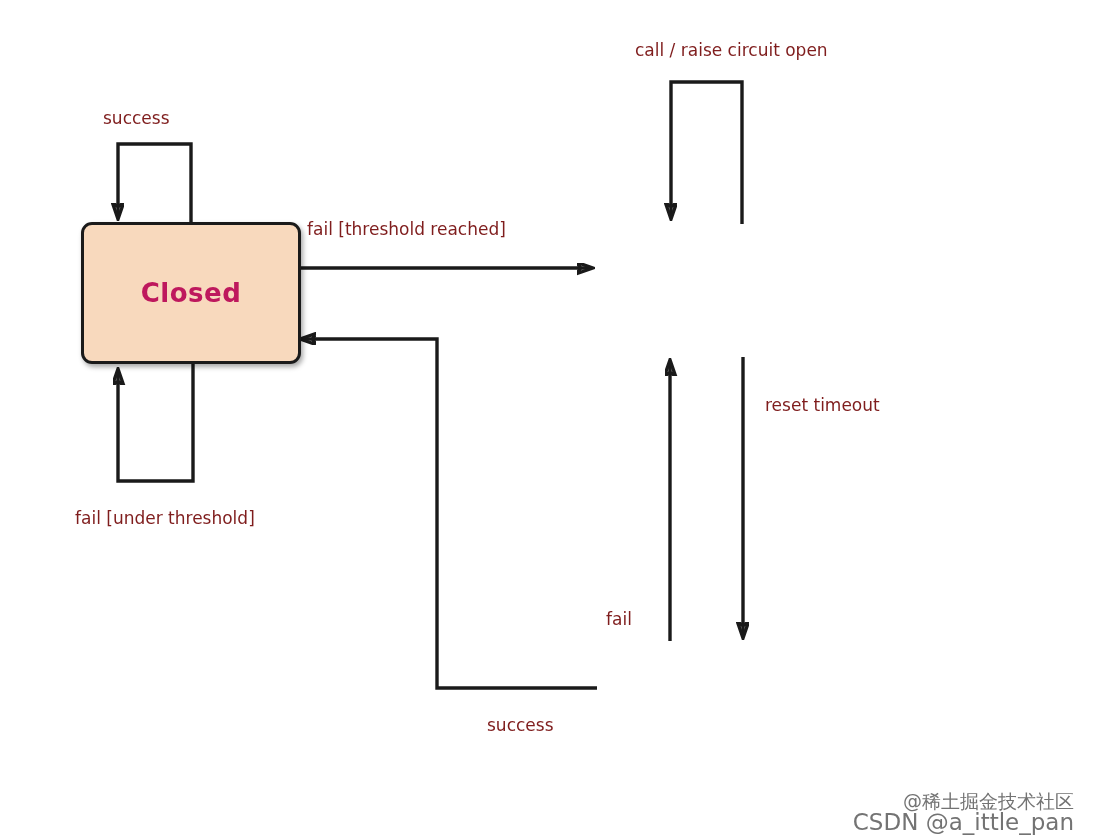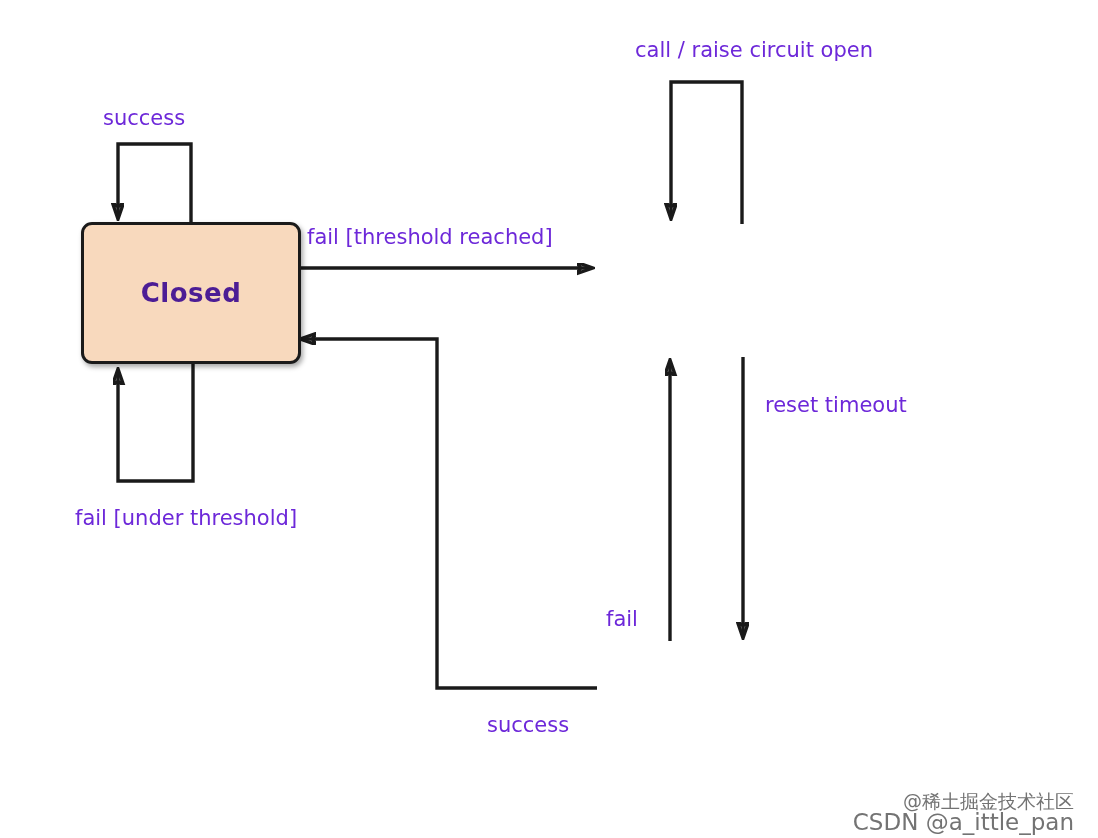--- a/index.html
+++ b/index.html
@@ -34,37 +34,37 @@
     border: 3.5px solid #1a1a1a;
     border-radius: 11px;
     box-shadow: 2px 3px 5px rgba(0,0,0,0.35);
     display: flex;
     align-items: center;
     justify-content: center;
   }
   .state .state-label {
     font-weight: bold;
     font-size: 26px;
-    color: #4c1d95;
+    color: #be185d;
     letter-spacing: 0.5px;
   }
   #state-closed   { left: 81px;  top: 222px; width: 214px; height: 136px; }
   #state-open     { left: 597px; top: 223px; width: 213px; height: 132px; }
   #state-halfopen { left: 597px; top: 642px; width: 218px; height: 136px; }
 
   .edge-label {
     position: absolute;
-    font-size: 21px;
+    font-size: 17px;
     line-height: 26px;
-    color: #6d28d9;
+    color: #7f1d1d;
     white-space: nowrap;
   }
   #lbl-success-top     { left: 103px; top: 105px; }
   #lbl-call-raise      { left: 635px; top: 37px;  }
-  #lbl-fail-threshold  { left: 307px; top: 224px; }
+  #lbl-fail-threshold  { left: 307px; top: 216px; }
   #lbl-reset-timeout   { left: 765px; top: 392px; }
   #lbl-fail-under      { left: 75px;  top: 505px; }
   #lbl-fail            { left: 606px; top: 590px; margin-top: 16px; }
   #lbl-success-bottom  { left: 487px; top: 712px; }
 
   .watermark {
     position: absolute;
     right: 24px;
     bottom: 6px;
     text-align: right;

